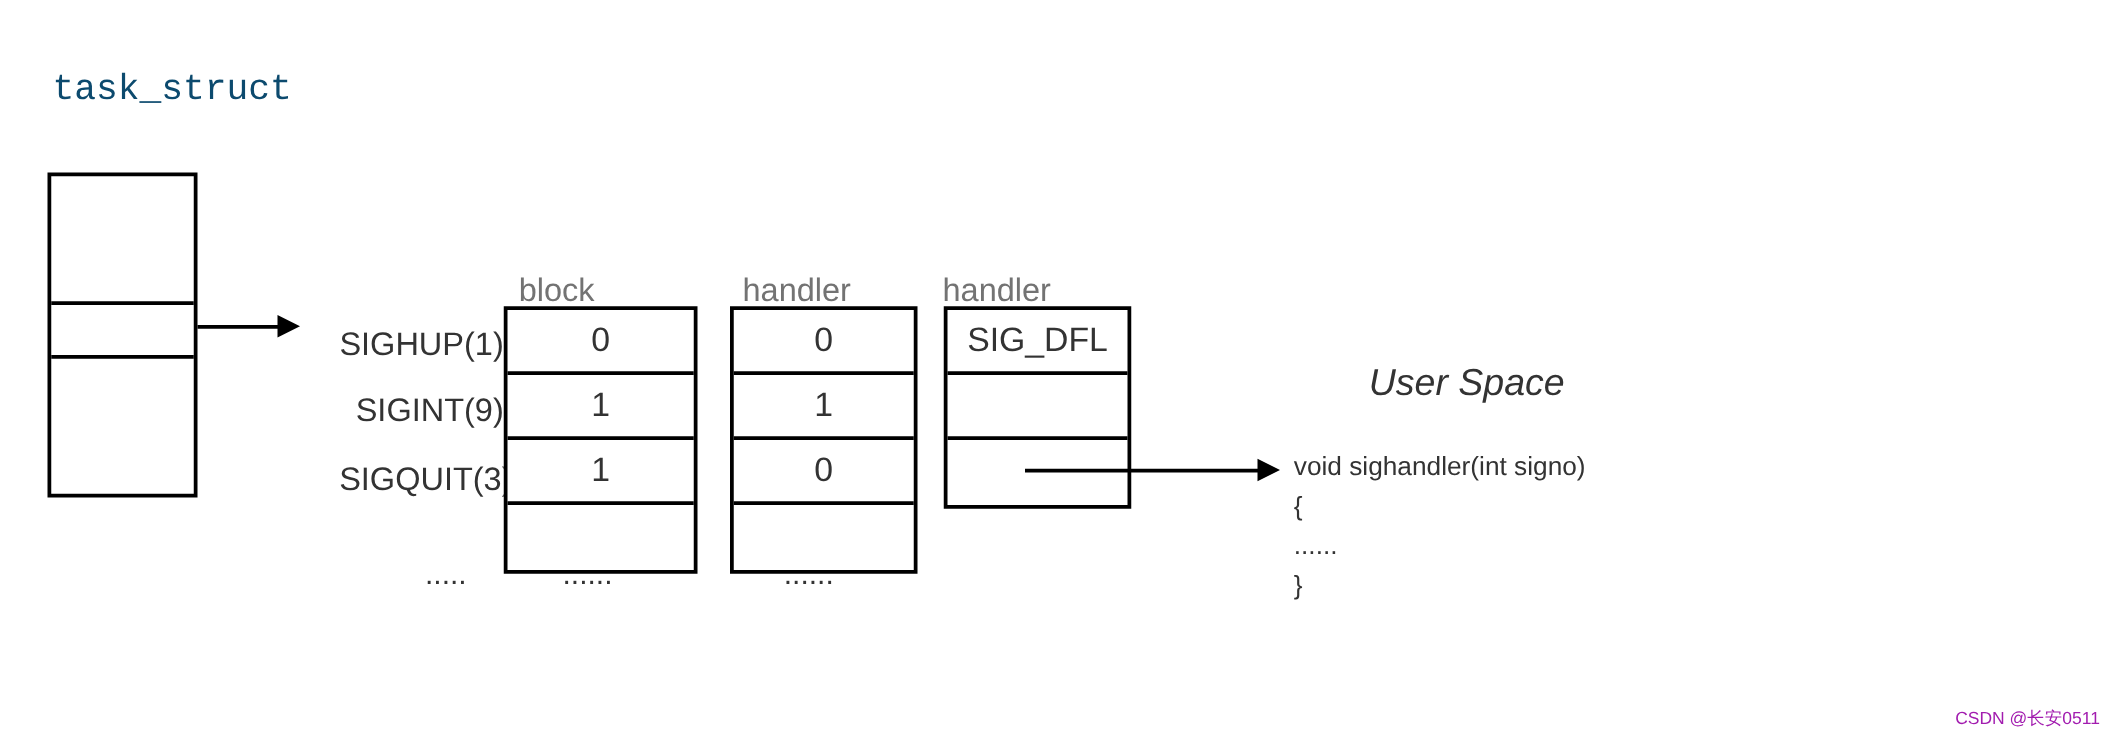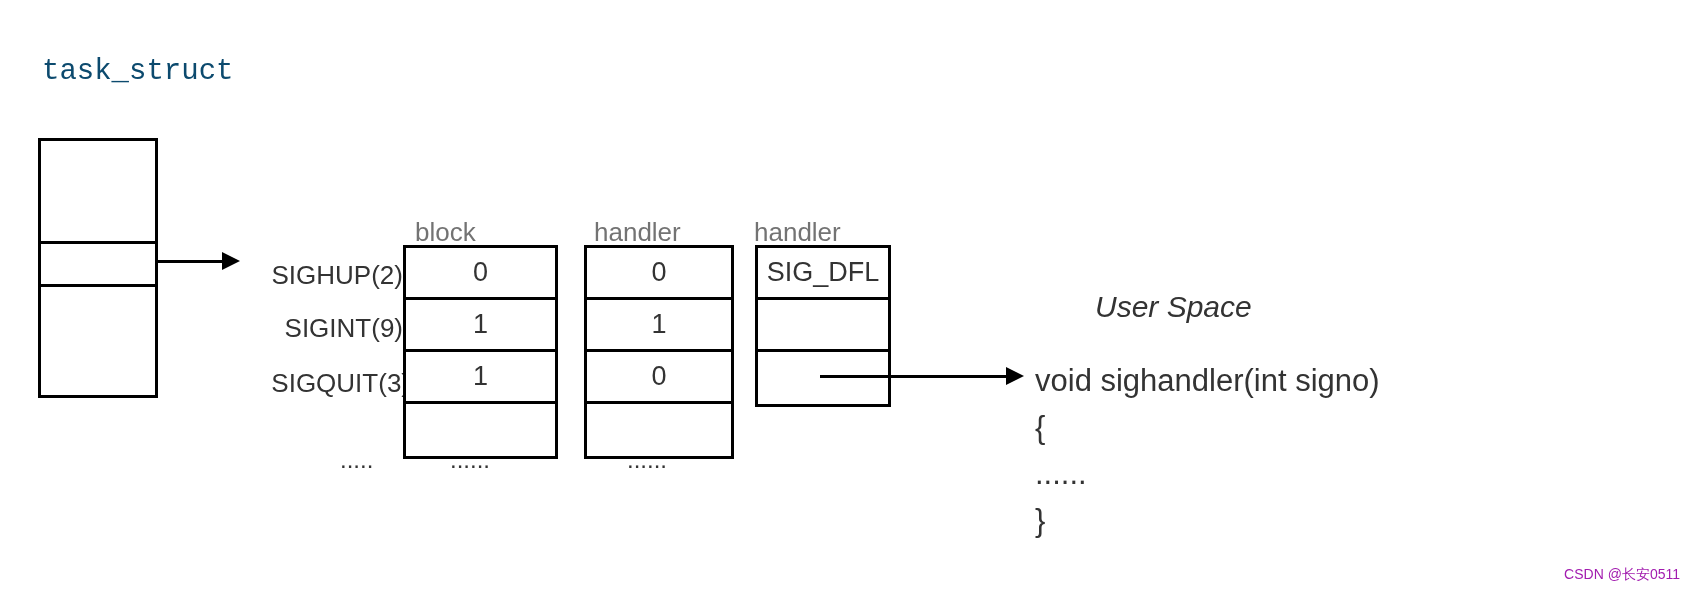--- a/index.html
+++ b/index.html
@@ -73,21 +73,21 @@
       text-align: center;
     }
     .userspace-title {
       position: absolute;
       font-style: italic;
       font-size: 30px;
       color: #333;
     }
     .code-text {
       position: absolute;
-      font-size: 31px;
+      font-size: 21px;
       color: #333;
       line-height: 1.5;
       white-space: pre;
     }
     .watermark {
       position: absolute;
       right: 12px;
       bottom: 8px;
       font-size: 14px;
       color: #a21caf;
@@ -100,21 +100,21 @@
 
 <div class="task-box" style="left:38px; top:138px; width:120px; height:260px;">
   <div class="task-box-inner-top" style="height:103px;"></div>
   <div style="height:40px;"></div>
   <div class="task-box-inner-bottom" style="height:112px;"></div>
 </div>
 
 <div class="arrow-line" style="left:158px; top:260px; width:66px;"></div>
 <div class="arrow-head" style="left:222px; top:252px;"></div>
 
-<div class="signal-label" style="left:238px; top:260px; width:165px;">SIGHUP(2)</div>
+<div class="signal-label" style="left:238px; top:260px; width:165px;">SIGHUP(1)</div>
 <div class="signal-label" style="left:238px; top:313px; width:165px;">SIGINT(9)</div>
 <div class="signal-label" style="left:238px; top:368px; width:172px;">SIGQUIT(3)</div>
 <div class="ellipsis" style="left:340px; top:446px;">.....</div>
 
 <div class="col-header" style="left:415px; top:217px;">block</div>
 <div class="table" style="left:403px; top:245px; width:155px;">
   <div class="cell">0</div>
   <div class="cell">1</div>
   <div class="cell">1</div>
   <div class="cell"></div>
@@ -124,21 +124,21 @@
 <div class="col-header" style="left:594px; top:217px;">handler</div>
 <div class="table" style="left:584px; top:245px; width:150px;">
   <div class="cell">0</div>
   <div class="cell">1</div>
   <div class="cell">0</div>
   <div class="cell"></div>
 </div>
 <div class="ellipsis" style="left:627px; top:446px;">......</div>
 
 <div class="col-header" style="left:754px; top:217px;text-align:center;">handler</div>
-<div class="table" style="left:755px; top:245px; width:136px;">
+<div class="table" style="left:755px; top:245px; width:150px;">
   <div class="cell">SIG_DFL</div>
   <div class="cell"></div>
   <div class="cell"></div>
 </div>
 
 <div class="arrow-line" style="left:820px; top:375px; width:188px;"></div>
 <div class="arrow-head" style="left:1006px; top:367px;"></div>
 
 <div class="userspace-title" style="left:1095px; top:290px;">User Space</div>
 <div class="code-text" style="left:1035px; top:358px;"><span>void sighandler(int signo)</span>

